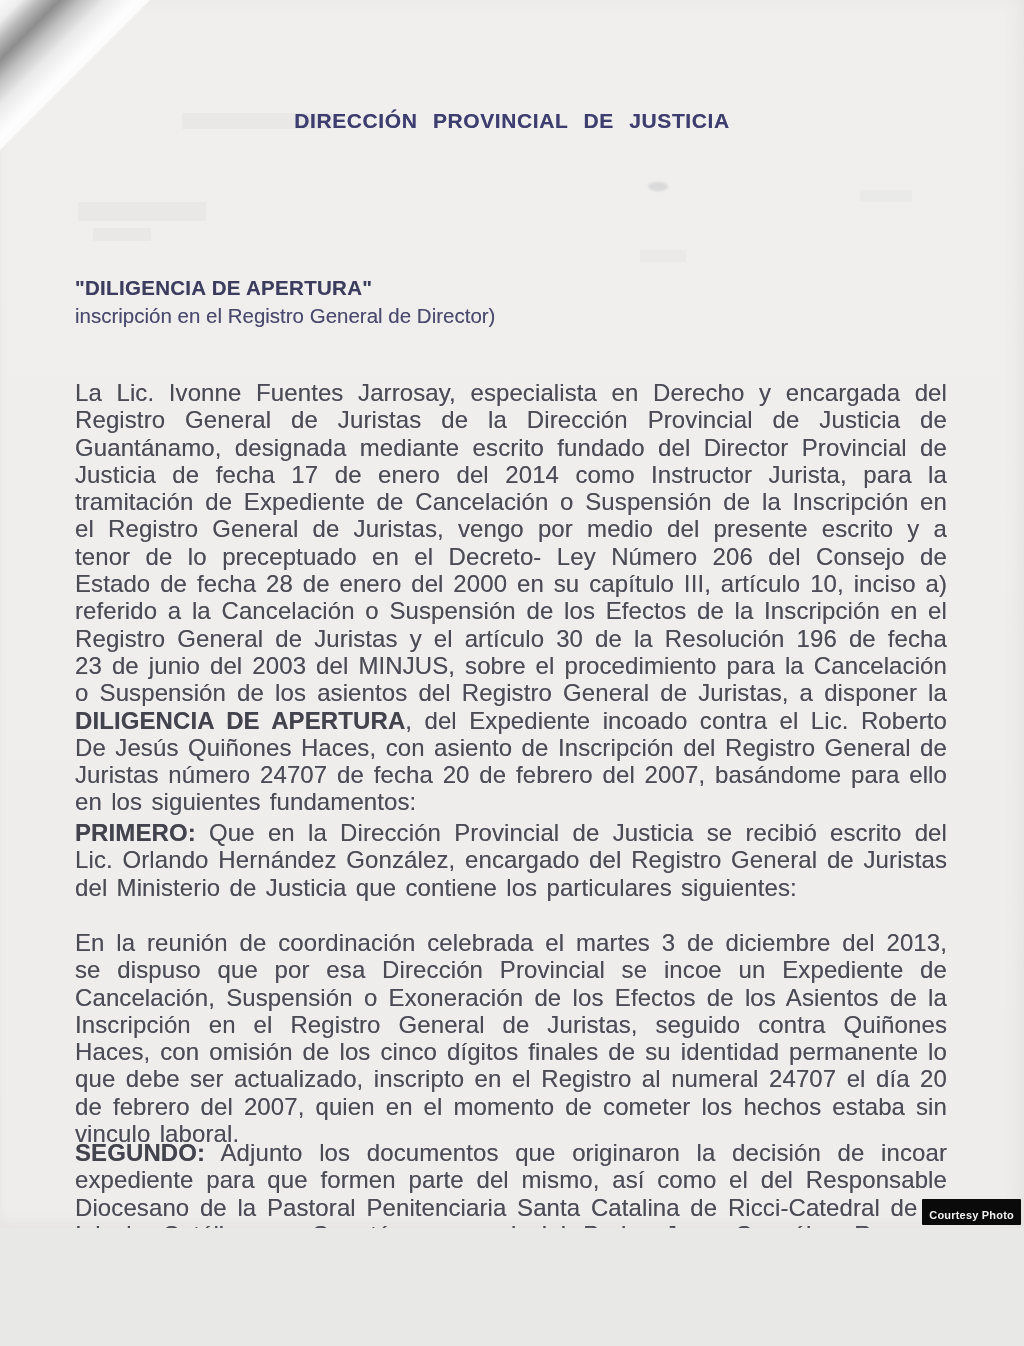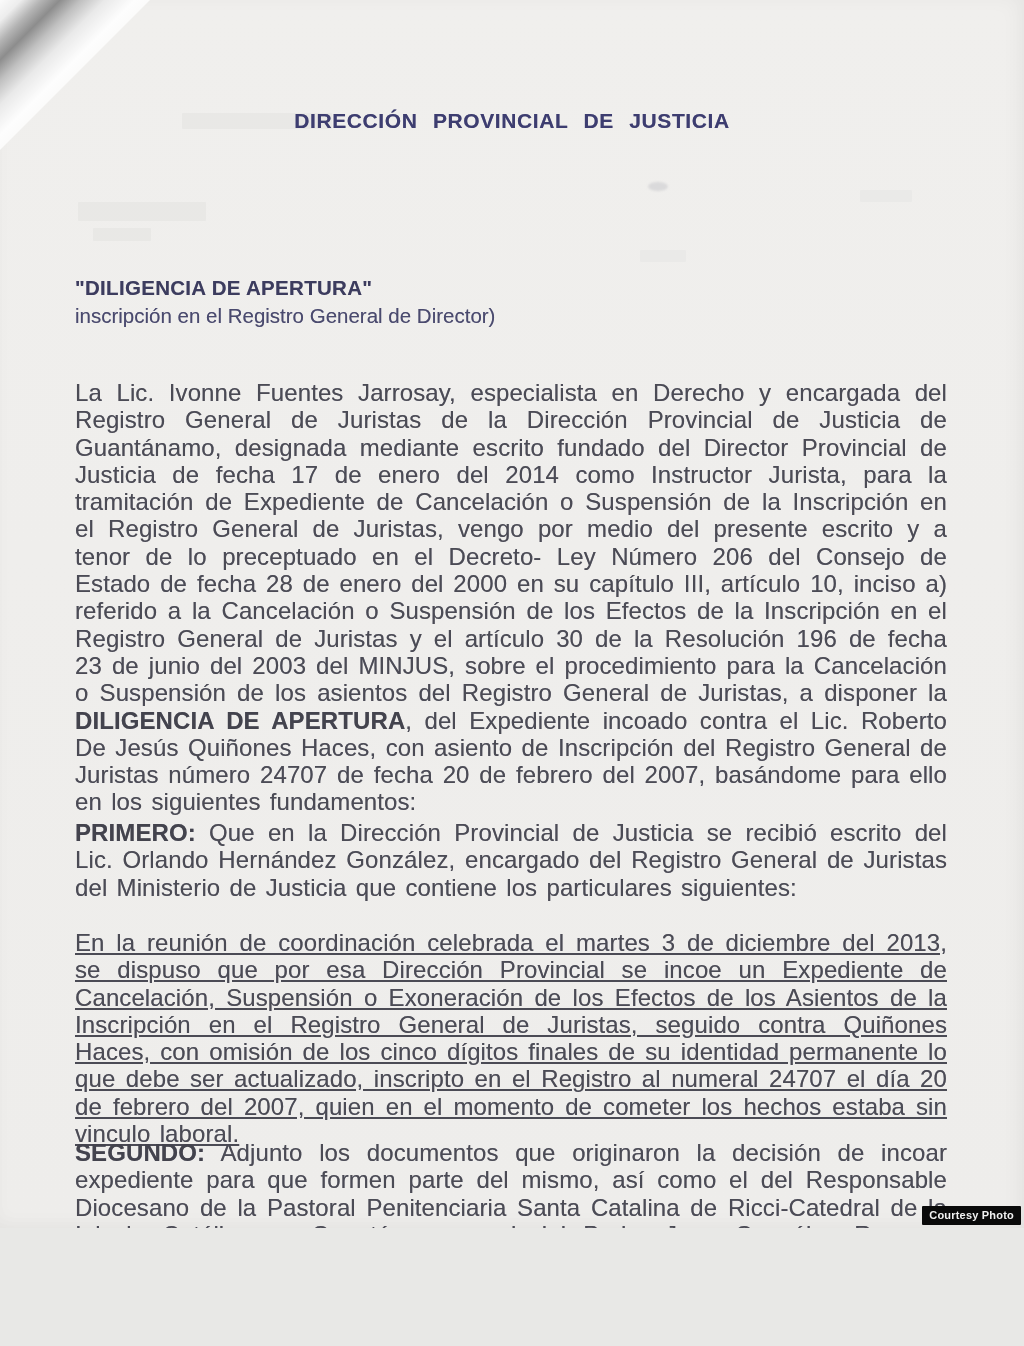--- a/index.html
+++ b/index.html
@@ -72,30 +72,30 @@
     font-size: 24px;
     line-height: 27.3px;
     color: #4b4b55;
     word-spacing: 2.5px;
     letter-spacing: 0.1px;
     text-shadow: 0 0 0.6px rgba(75,75,95,0.5);
   }
   .para strong { color: #43434d; }
   #para-opening { top: 379px; }
   #para-primero { top: 819px; }
-  #para-reunion { top: 929px; text-decoration: underline; }
+  #para-reunion { top: 929px; }
   #para-segundo { top: 1139px; }
   .credit-badge {
     position: absolute;
     right: 3px; bottom: 3px;
     background: #0a0a0a;
     color: #f2f2f2;
     font-size: 11px;
     font-weight: bold;
-    padding: 3px 7px 4px 7px;
+    padding: 10px 7px 4px 7px;
     letter-spacing: 0.2px;
     border-radius: 1px;
   }
   
   .art {
     position: absolute;
     background: #dfdfdd;
     opacity: 0.45;
     border-radius: 1px;
   }

